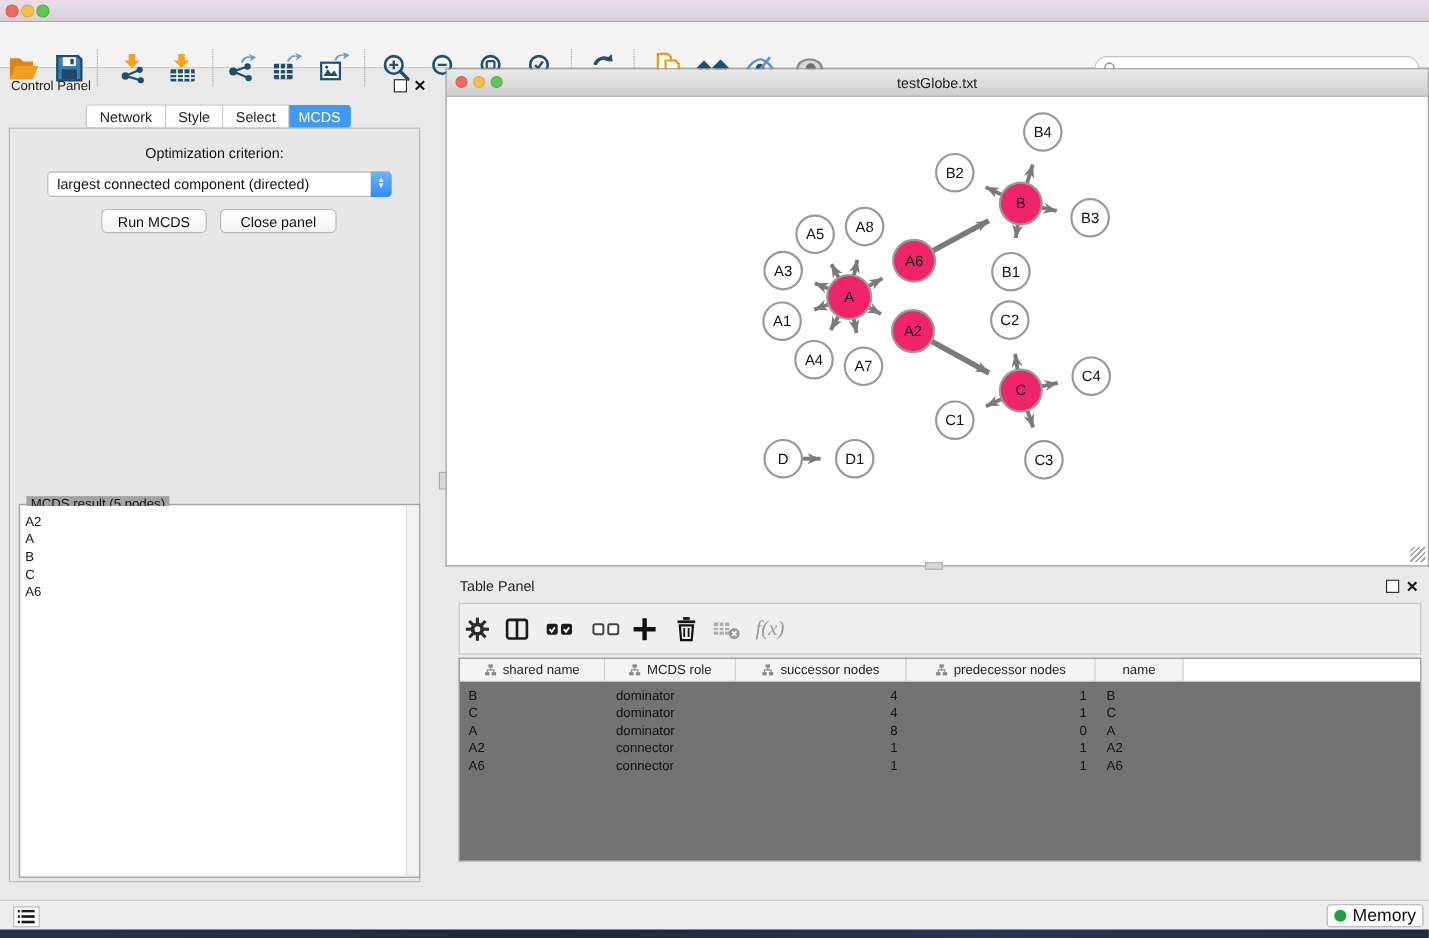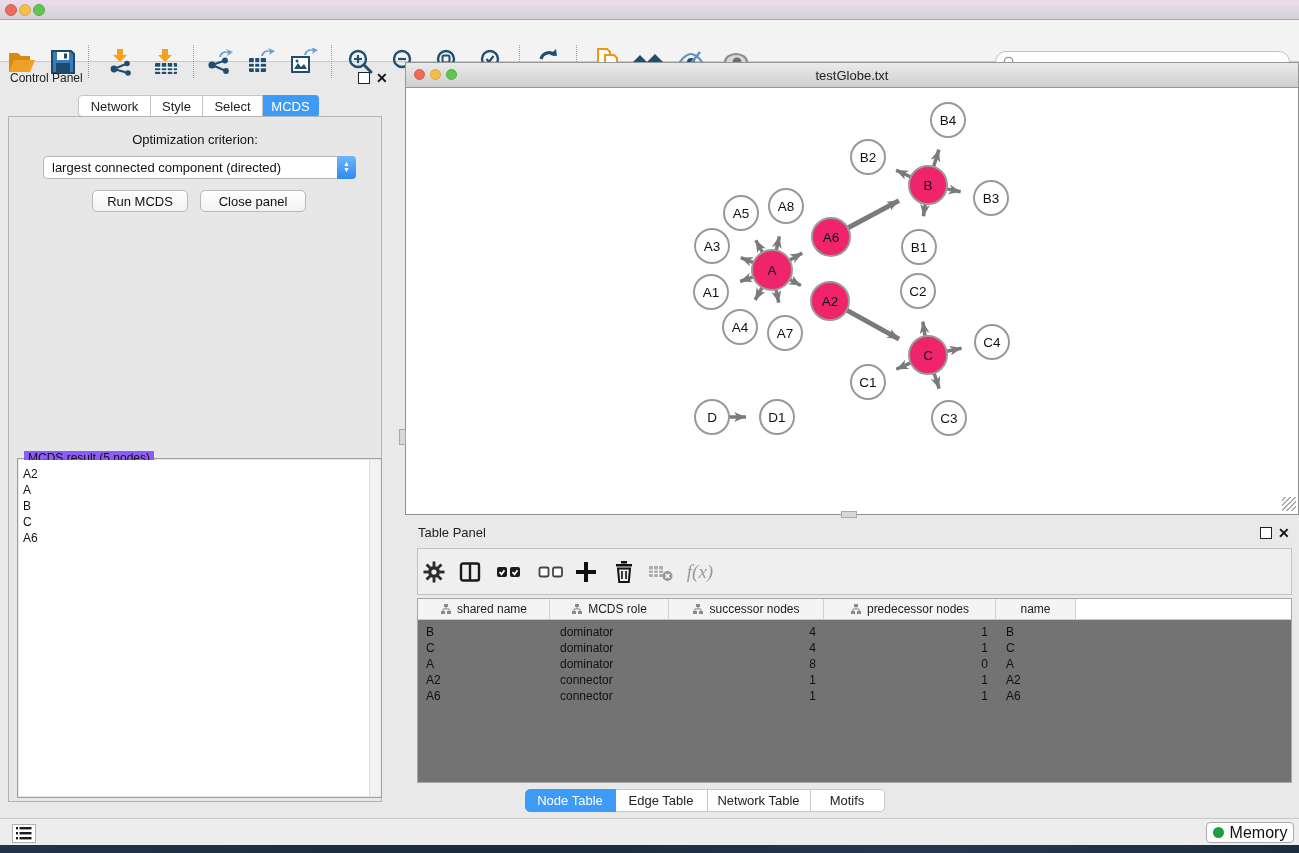--- a/index.html
+++ b/index.html
@@ -33,21 +33,21 @@
   .tab.first { border-left:1px solid #c4c4c4; border-radius:4px 0 0 4px; }
   .tab.last { border-radius:0 4px 4px 0; }
   .tab.active { background:#3E9AF7; border-color:#3E9AF7; color:#fff; }
   .cp-content { left:8px; top:116px; width:374px; height:686px; background:#E7E7E7; border:1px solid #b4b4b4; }
   .crit-label { left:8px; top:132px; width:374px; text-align:center; font-size:13px; color:#111; }
   .dropdown { left:43px; top:156px; width:313px; height:23px; background:#fff; border:1px solid #b6b6b6; border-radius:4px; display:flex; align-items:center; cursor:pointer; }
   .dropdown .dd-text { flex:1; font-size:13px; padding-left:8px; color:#111; white-space:nowrap; overflow:hidden; }
   .dd-stepper { width:19px; height:23px; margin:-1px -1px 0 0; background:linear-gradient(#6FB5FB,#2E8BF0); border-radius:0 4px 4px 0; display:flex; flex-direction:column; align-items:center; justify-content:center; color:#fff; font-size:7px; line-height:6px; }
   .btn { background:linear-gradient(#ffffff,#f2f2f2); border:1px solid #b9b9b9; border-radius:5px; font-size:13px; color:#111; display:flex; align-items:center; justify-content:center; cursor:pointer; }
   .groupbox { left:17px; top:458px; width:365px; height:340px; border:1px solid #9e9e9e; }
-  .groupbox-title { left:24px; top:451px; background:#8b5cf6; padding:0 4px; font-size:12px; color:#111; }
+  .groupbox-title { left:24px; top:451px; background:#a3a3a3; padding:0 4px; font-size:12px; color:#111; }
   .mcds-list { left:19px; top:460px; width:350px; height:336px; background:#fff; overflow:hidden; padding-top:6px; }
   .mcds-item { font-size:12px; color:#111; padding:1px 0 1px 4px; line-height:14px; cursor:default; }
   .mcds-scroll { left:369px; top:460px; width:12px; height:336px; background:#F2F2F2; border-left:1px solid #ddd; }
 
   
   .net-titlebar { left:405px; top:62px; width:894px; height:26px; background:linear-gradient(#EAEAEA,#CFCFCF); border:1px solid #979797; }
   .net-title { left:405px; top:68px; width:894px; text-align:center; font-size:13px; color:#222; }
   .net-traffic { width:11px; height:11px; border-radius:50%; top:69px; }
   .net-canvas { left:405px; top:88px; width:894px; height:427px; background:#fff; border:1px solid #8e8e8e; border-top:none; }
   #graph-svg { position:absolute; left:0; top:0; }
@@ -566,36 +566,20 @@
         <div class="trow">
           <div class="td c0">A6</div>
           <div class="td c1">connector</div>
           <div class="td c2">1</div>
           <div class="td c3">1</div>
           <div class="td c4">A6</div>
         </div>
       </div>
   </div>
 
-  <div class="abs tp-tabs">
-    <div class="tp-tabs-inner">
-      <div class="ttab first active" style="width:91px">
-          <span>Node Table</span>
-        </div>
-      <div class="ttab" style="width:92px">
-          <span>Edge Table</span>
-        </div>
-      <div class="ttab" style="width:103px">
-          <span>Network Table</span>
-        </div>
-      <div class="ttab last" style="width:74px">
-          <span>Motifs</span>
-        </div>
-    </div>
-  </div>
 
   <div class="abs statusbar"></div>
   <div class="abs list-btn">
     <svg width="16" height="13" viewBox="0 0 16 13">
         <g fill="#1b1b1b">
           <rect x="0" y="0" width="2" height="2.4"></rect>
           <rect x="3.5" y="0" width="12" height="2.4"></rect>
           <rect x="0" y="5" width="2" height="2.4"></rect>
           <rect x="3.5" y="5" width="12" height="2.4"></rect>
           <rect x="0" y="10" width="2" height="2.4"></rect>

